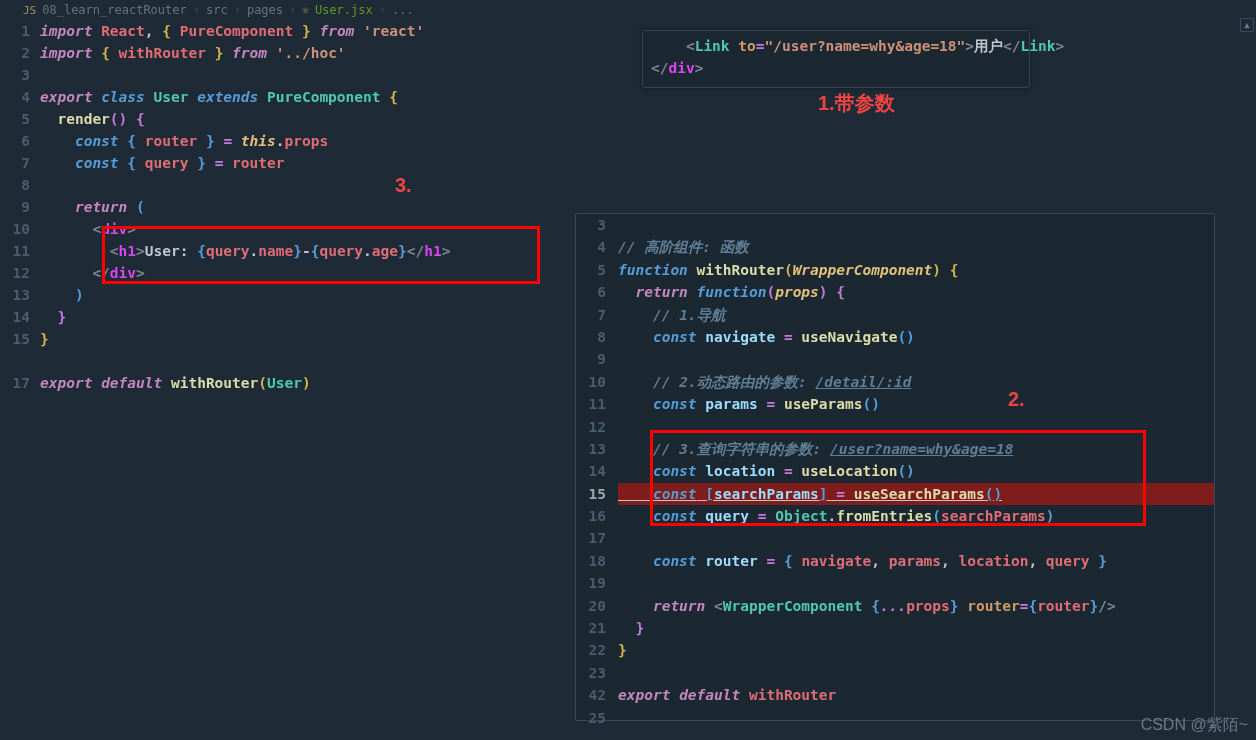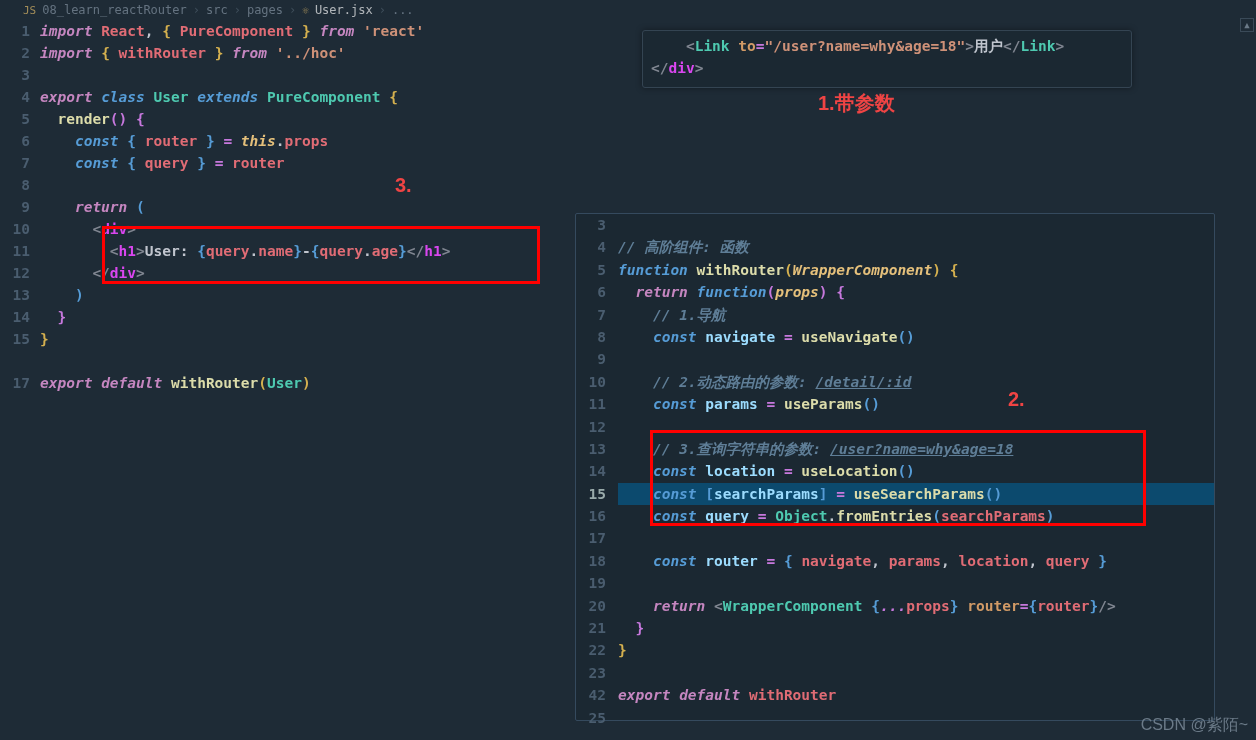--- a/index.html
+++ b/index.html
@@ -17,21 +17,21 @@
     padding: 1px 23px;
     font-size: 12px;
     color: #8a99a8;
     display: flex;
     align-items: center;
     gap: 6px;
     opacity: 0.65;
   }
   .breadcrumb .sep { color: #51616f; }
   .icon-js { color: #e8c06b; font-size: 11px; }
-  .breadcrumb .active { color: #ffffff; }
+  .breadcrumb .active { color: #84cc16; }
 
   .editor {
     display: flex;
     font-weight: bold;
   }
   .gutter {
     width: 40px;
     text-align: right;
     padding-right: 10px;
     color: #4a5d6f;
@@ -58,21 +58,21 @@
   .attr{ color: #d19a66; }
   .this{ color: #e5c07b; font-style: italic; }
   .comment { color: #5f7e97; font-style: italic; }
   .txt { color: #c0c5ce; }
   .param{ color:#e5c07b; font-style: italic;}
 
   
   .panel-link {
     position: absolute;
     top: 30px; left: 642px;
-    width: 490px;
+    width: 388px;
     height: 58px;
     background: #1b2832;
     border: 1px solid #344452;
     border-radius: 3px;
     box-shadow: 0 0 6px rgba(0,0,0,0.4);
     padding: 4px 8px;
     font-weight: bold;
   }
   .panel-link .line { height: 22px; line-height: 22px; white-space: pre; }
 
@@ -83,21 +83,21 @@
     width: 640px;
     height: 508px;
     background: #1b2832;
     border: 1px solid #354a5e;
     border-radius: 2px;
   }
   .editor2 { display:flex; font-weight:bold; }
   .editor2 .gutter { width: 42px; padding-right: 12px; }
   .editor2 .code .line { height: 22.4px; line-height: 22.4px; }
   .editor2 .gutter .ln { height: 22.4px; line-height: 22.4px; }
-  .hl-line { background: #0c4a6e; }
+  .hl-line { background: #7f1d1d; text-decoration: underline; }
   .gutter .cur { color: #9aa; }
 
   
   .redbox1 {
     position: absolute;
     top: 226px; left: 102px;
     width: 438px; height: 58px;
     border: 3px solid #ff0000;
     pointer-events: none;
   }

